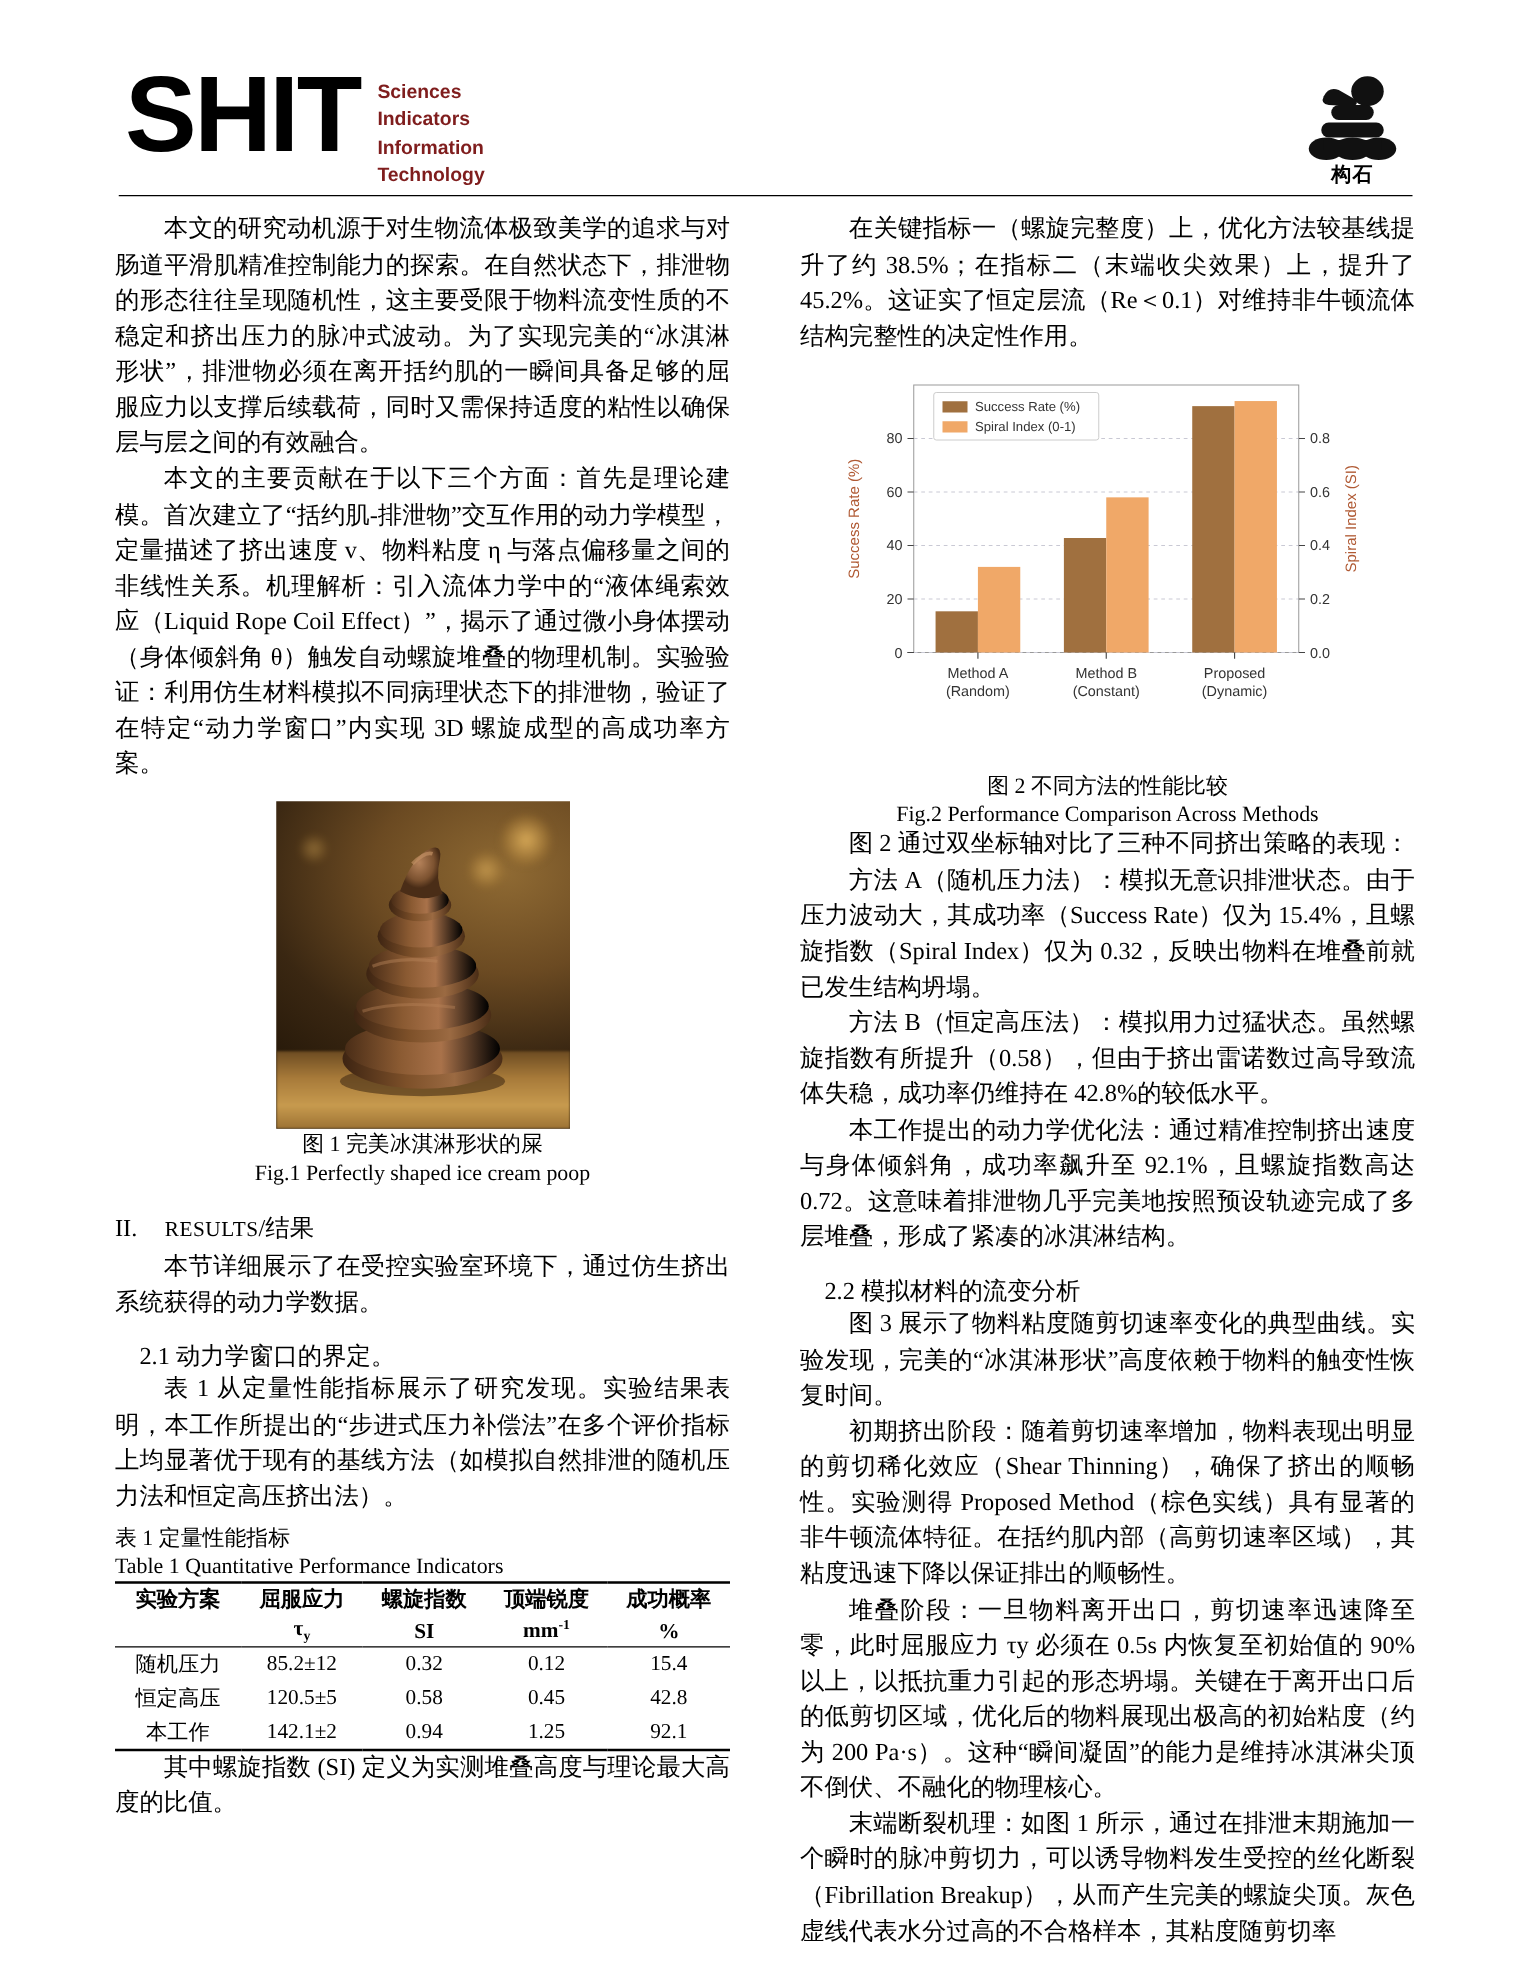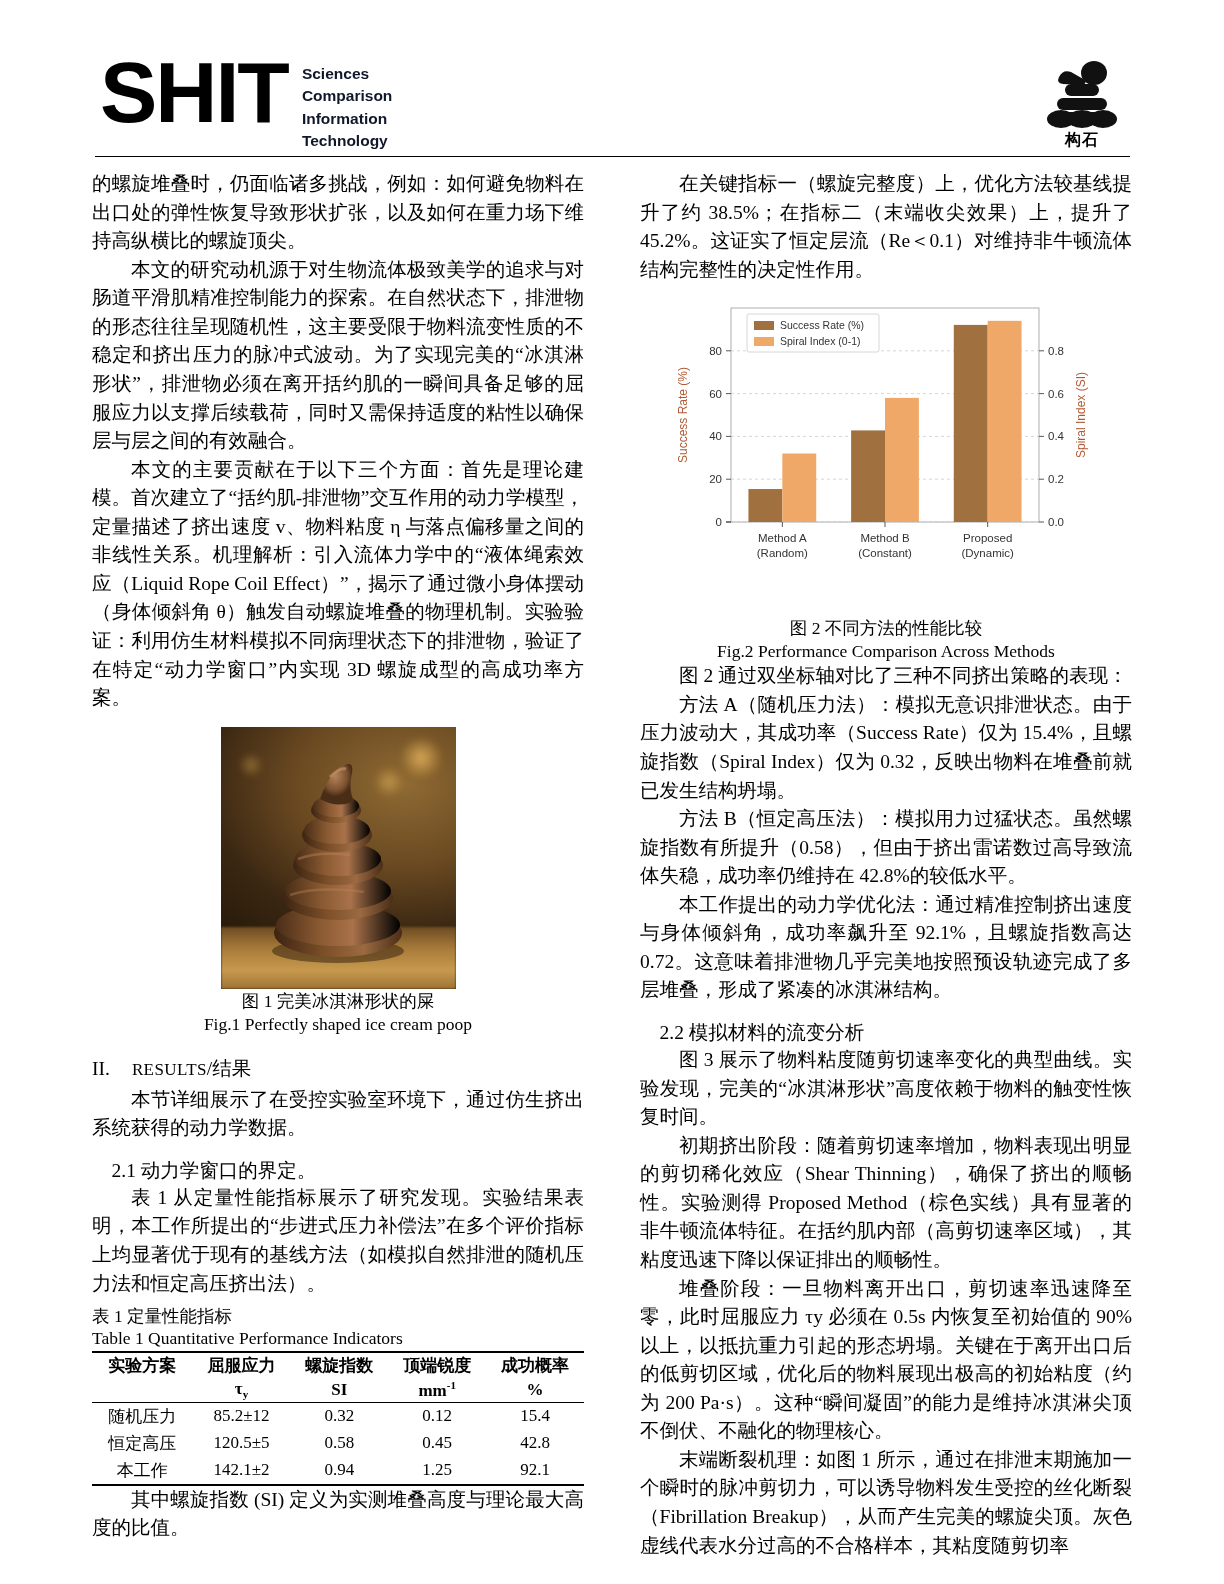--- a/index.html
+++ b/index.html
@@ -20,21 +20,21 @@
   }
   .logo-left { position:absolute; left:5px; top:0px; display:flex; align-items:flex-start; }
   .logo-shit {
     font-family:"Liberation Sans", sans-serif;
     font-weight:bold; font-size:86px; letter-spacing:-2px;
     line-height:0.95; color:#000;
   }
   .logo-words {
     margin-left:14px; margin-top:11px;
     font-family:"Liberation Sans", sans-serif;
-    font-weight:bold; font-size:15.5px; line-height:1.44; color:#0f172a;
+    font-weight:bold; font-size:15.5px; line-height:1.44; color:#7f1d1d;
   }
   .logo-right { position:absolute; right:0px; top:8px; width:96px; text-align:center; }
   .logo-right svg { display:block; margin:0 auto; }
   .logo-right-label {
     font-family:"Liberation Sans", sans-serif;
     font-weight:bold; font-size:16px; margin-top:2px; letter-spacing:1px;
   }
   .header-rule {
     position:absolute; left:95px; top:156px; width:1035px;
     border-top:1.6px solid #000;
@@ -110,21 +110,21 @@
 </head>
 <body>
 
 <div class="page">
 
   <div class="header">
     <div class="logo-left">
       <div class="logo-shit">SHIT</div>
       <div class="logo-words">
         <div>Sciences</div>
-        <div>Comparison</div>
+        <div>Indicators</div>
         <div>Information</div>
         <div>Technology</div>
       </div>
     </div>
     <div class="logo-right">
       <span>
         <svg width="86" height="68" viewBox="0 0 86 68" aria-hidden="true">
           <ellipse cx="55" cy="13" rx="13" ry="12" fill="#111"></ellipse>
           <path d="M20 17 Q24 9 32 12 L46 20 Q48 24 43 25 L24 24 Q17 23 20 17 Z" fill="#111"></path>
           <rect x="26" y="24" width="34" height="12" rx="6" fill="#111"></rect>
@@ -135,21 +135,20 @@
           <rect x="20" y="52" width="46" height="8" fill="#111"></rect>
         </svg>
       </span>
       <div class="logo-right-label">构石</div>
     </div>
   </div>
   <div class="header-rule"></div>
 
   <div class="col col-left">
 
-    <p class="body">的螺旋堆叠时，仍面临诸多挑战，例如：如何避免物料在出口处的弹性恢复导致形状扩张，以及如何在重力场下维持高纵横比的螺旋顶尖。</p>
     <p class="body indent">本文的研究动机源于对生物流体极致美学的追求与对肠道平滑肌精准控制能力的探索。在自然状态下，排泄物的形态往往呈现随机性，这主要受限于物料流变性质的不稳定和挤出压力的脉冲式波动。为了实现完美的“冰淇淋形状”，排泄物必须在离开括约肌的一瞬间具备足够的屈服应力以支撑后续载荷，同时又需保持适度的粘性以确保层与层之间的有效融合。</p>
     <p class="body indent">本文的主要贡献在于以下三个方面：首先是理论建模。首次建立了“括约肌-排泄物”交互作用的动力学模型，定量描述了挤出速度 v、物料粘度 η 与落点偏移量之间的非线性关系。机理解析：引入流体力学中的“液体绳索效应（Liquid Rope Coil Effect）”，揭示了通过微小身体摆动（身体倾斜角 θ）触发自动螺旋堆叠的物理机制。实验验证：利用仿生材料模拟不同病理状态下的排泄物，验证了在特定“动力学窗口”内实现 3D 螺旋成型的高成功率方案。</p>
 
     <div class="fig1">
       <div class="fig1-img">
         <div class="bokeh" style="width:42px;height:42px;right:14px;top:10px;"></div>
         <div class="bokeh" style="width:30px;height:30px;right:52px;top:40px;opacity:.7;"></div>
         <div class="bokeh" style="width:24px;height:24px;left:18px;top:26px;opacity:.45;"></div>
         <div class="floor"></div>
         <svg class="swirl" width="160" height="210" viewBox="0 0 160 210" aria-hidden="true">

